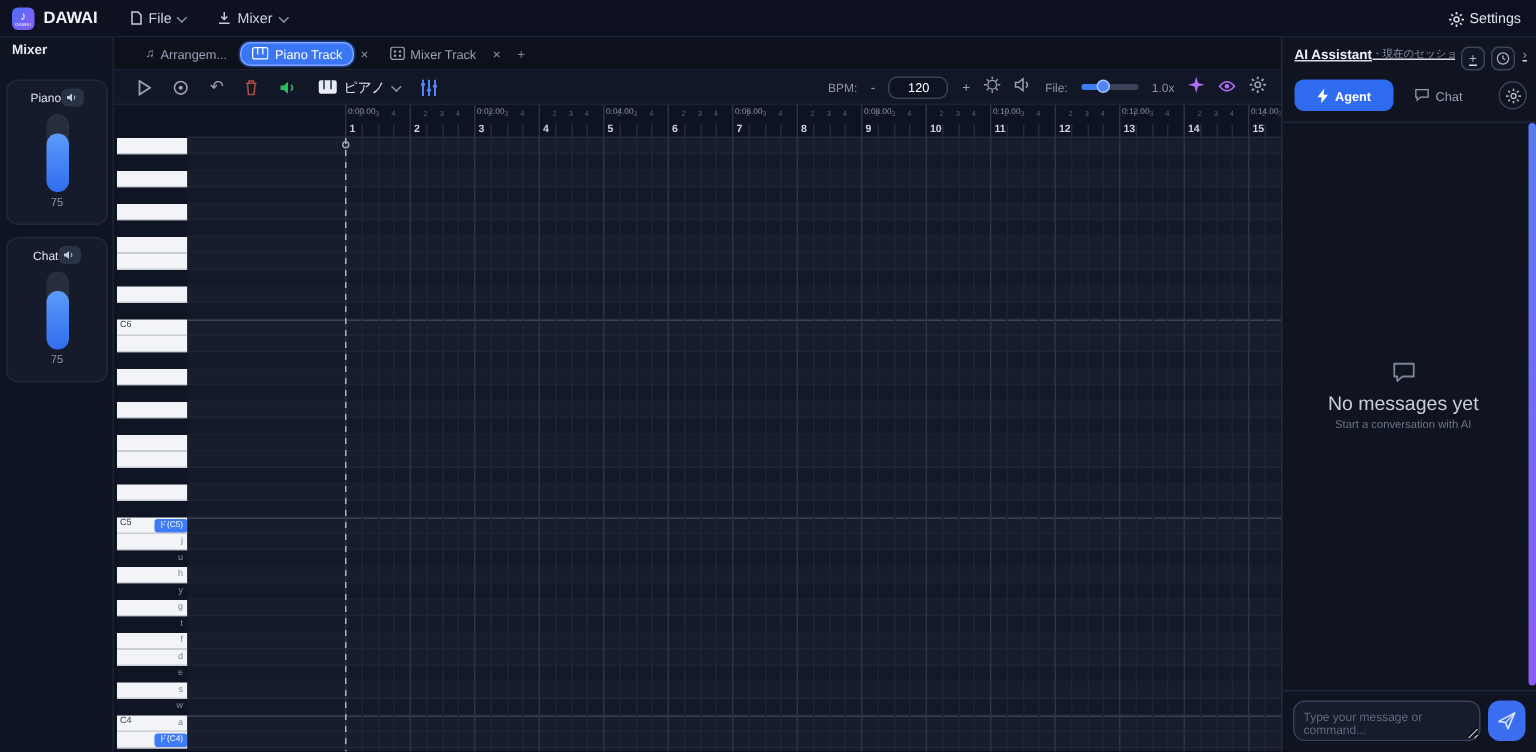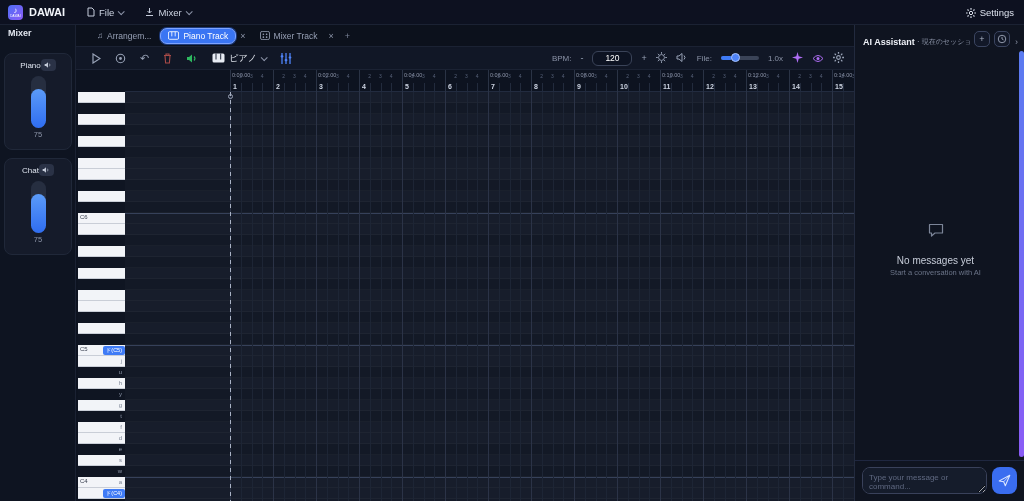--- a/index.html
+++ b/index.html
@@ -99,36 +99,36 @@
   .vl { position:absolute; top:0; bottom:0; width:1px; }
   .vl.bar { background:#2b3347; }
   .vl.beat { background:#1d2535; }
   .playhead { position:absolute; top:0; bottom:0; width:1px;
     background:repeating-linear-gradient(180deg,#aab3c5 0 4px,transparent 4px 8px); }
   .phead { position:absolute; top:2px; width:5px; height:5px; border:1px solid #9aa3b8; border-radius:50%; }
 
   
   .ai { position:absolute; left:854px; top:25px; width:170px; height:476px; background:#0f1420;
     border-left:1px solid #222a3e; display:flex; flex-direction:column; }
-  .ai-header { display:flex; align-items:flex-end; padding:6px 6px 4px 8px; }
+  .ai-header { display:flex; align-items:flex-start; padding:6px 6px 4px 8px;text-decoration:underline; }
   .ai-title { font-size:9px; font-weight:bold; color:#eef1f7; white-space:nowrap; }
   .ai-session { font-size:7px; color:#8b93a7; white-space:nowrap; overflow:hidden; flex:1; }
   .sq-btn { width:16px; height:16px; border:1px solid #3b4560; border-radius:5px; background:#121828;
     color:#aab2c4; font-size:9px; display:flex; align-items:center; justify-content:center; margin-left:4px; flex:0 0 auto; }
   .ai-chevron { color:#8b93a7; font-size:9px; margin-left:5px; }
   .ai-tabs { display:flex; align-items:center; padding:2px 6px 7px 8px; border-bottom:1px solid #1d2438; }
   .agent-btn { display:flex; align-items:center; justify-content:center; gap:4px; width:66px; height:21px;
     background:#2f6bef; border-radius:6px; color:#fff; font-size:8.5px; font-weight:bold; }
   .chat-btn { display:flex; align-items:center; justify-content:center; gap:4px; width:60px; height:21px;
     color:#9aa2b6; font-size:8.5px; }
   .circle-btn { margin-left:auto; width:19px; height:19px; border:1px solid #39415a; border-radius:50%;
     display:flex; align-items:center; justify-content:center; }
   .ai-msgs { position:relative; flex:1; }
   .ai-empty { position:absolute; left:0; right:8px; top:42%; text-align:center; }
-  .ai-empty-title { font-size:10px; color:#c7cdd9; margin-top:14px; }
+  .ai-empty-title { font-size:13px; color:#c7cdd9; margin-top:1px; }
   .ai-empty-sub { font-size:7.5px; color:#6b7488; margin-top:2px; }
   .gradbar { position:absolute; right:0; top:0; bottom:3px; width:5px; border-radius:3px;
     background:linear-gradient(180deg,#5a7bf0,#8a5cf6); }
   .ai-input { display:flex; align-items:flex-start; gap:5px; padding:6px 7px 7px; border-top:1px solid #1f2740; }
   .ai-textarea { flex:1; height:27px; background:#151c2b; border:1px solid #39415a; border-radius:8px;
     resize:both; font-family:"Liberation Sans",sans-serif; font-size:8px; color:#d6dbe6; padding:5px 6px; }
   .ai-textarea::placeholder { color:#5f6880; }
   .send-btn { width:25px; height:27px; background:#3a6df0; border-radius:8px; display:flex;
     align-items:center; justify-content:center; flex:0 0 auto; }
 </style>
@@ -641,20 +641,42 @@
     <span class="ai-session">・現在のセッション</span>
     <span class="sq-btn">+</span>
     <span class="sq-btn">
       <svg width="10" height="10" viewBox="0 0 12 12">
           <circle cx="6" cy="6" r="4.5" fill="none" stroke="#aab2c4" stroke-width="1"></circle>
           <path d="M6 3.5V6l1.8 1" fill="none" stroke="#aab2c4" stroke-width="1"></path>
         </svg>
       </span>
     <span class="ai-chevron">›</span>
   </div>
+  <div class="ai-tabs">
+    <span class="agent-btn">
+      <svg width="8" height="10" viewBox="0 0 9 12">
+          <path d="M5.5 0L0 7h3.5L3 12l5.5-7H5z" fill="#fff"></path>
+        </svg>
+      <span>Agent</span>
+      </span>
+    <span class="chat-btn">
+      <svg width="10" height="9" viewBox="0 0 12 11">
+          <path d="M1 1h10v6H5L2 9.5V7H1z" fill="none" stroke="#9aa2b6" stroke-width="1"></path>
+        </svg>
+      <span>Chat</span>
+      </span>
+    <span class="circle-btn">
+      <svg width="10" height="10" viewBox="0 0 12 12">
+          <circle cx="6" cy="6" r="2" fill="none" stroke="#aab2c4" stroke-width="1.2"></circle>
+          <g stroke="#aab2c4" stroke-width="1.4">
+            <path d="M6 0v2M6 10v2M0 6h2M10 6h2M1.8 1.8l1.4 1.4M8.8 8.8l1.4 1.4M10.2 1.8L8.8 3.2M3.2 8.8L1.8 10.2"></path>
+          </g>
+        </svg>
+      </span>
+  </div>
   <div class="ai-msgs">
     <div class="ai-empty">
       <svg width="16" height="14" viewBox="0 0 16 14">
           <path d="M1.5 1.5h13v8.5H7L3.5 13v-3H1.5z" fill="none" stroke="#7c8598" stroke-width="1.2" stroke-linejoin="round"></path>
         </svg>
       <div class="ai-empty-title">No messages yet</div>
       <div class="ai-empty-sub">Start a conversation with AI</div>
     </div>
     <div class="gradbar"></div>
   </div>

